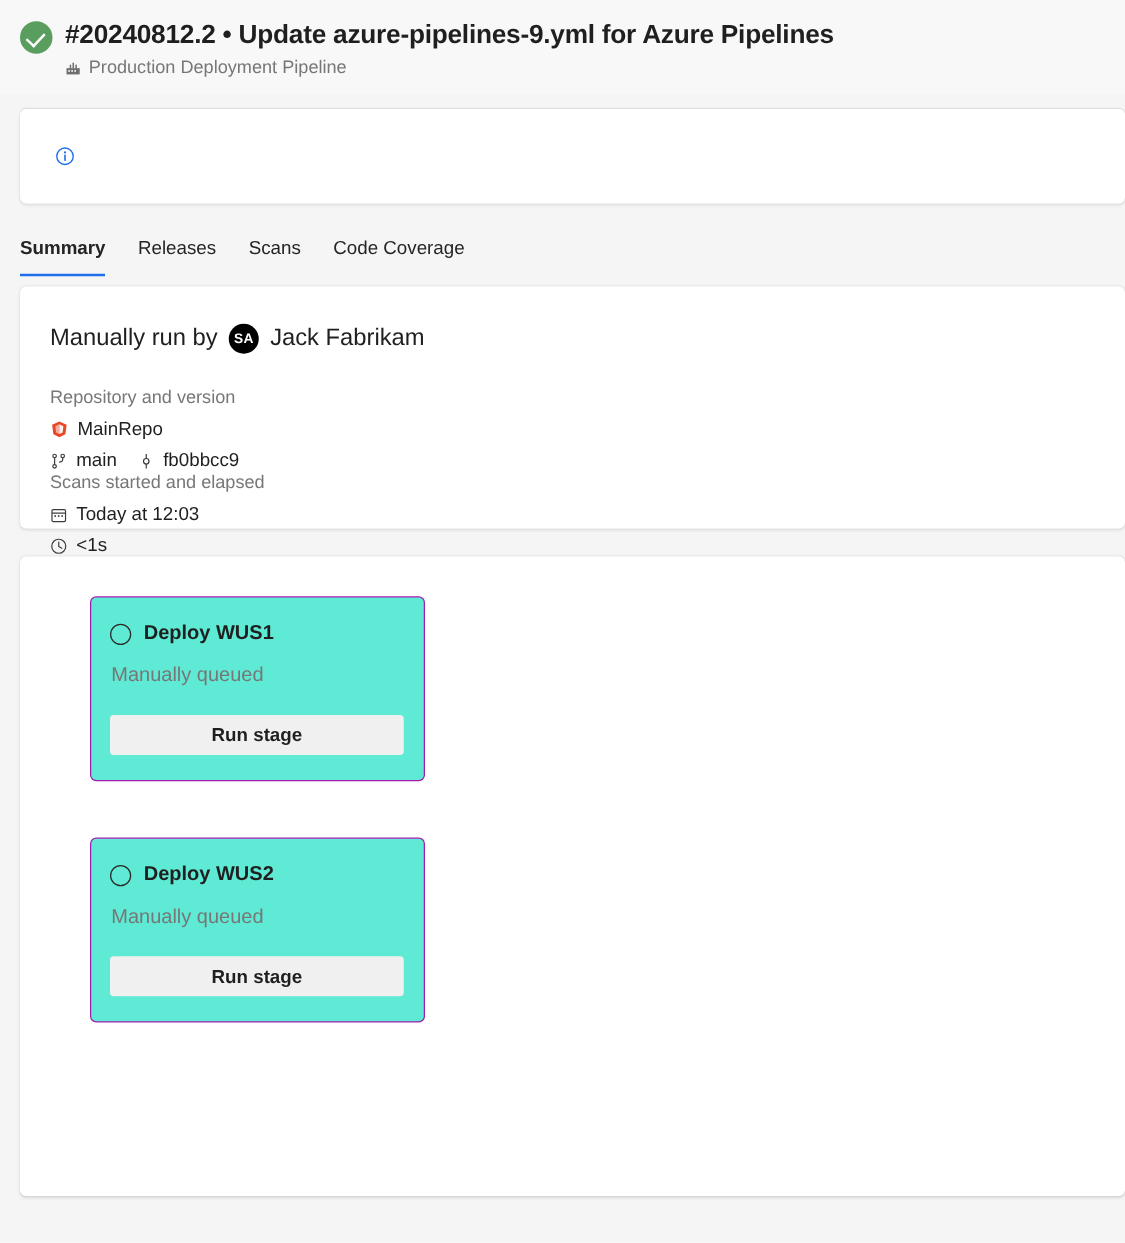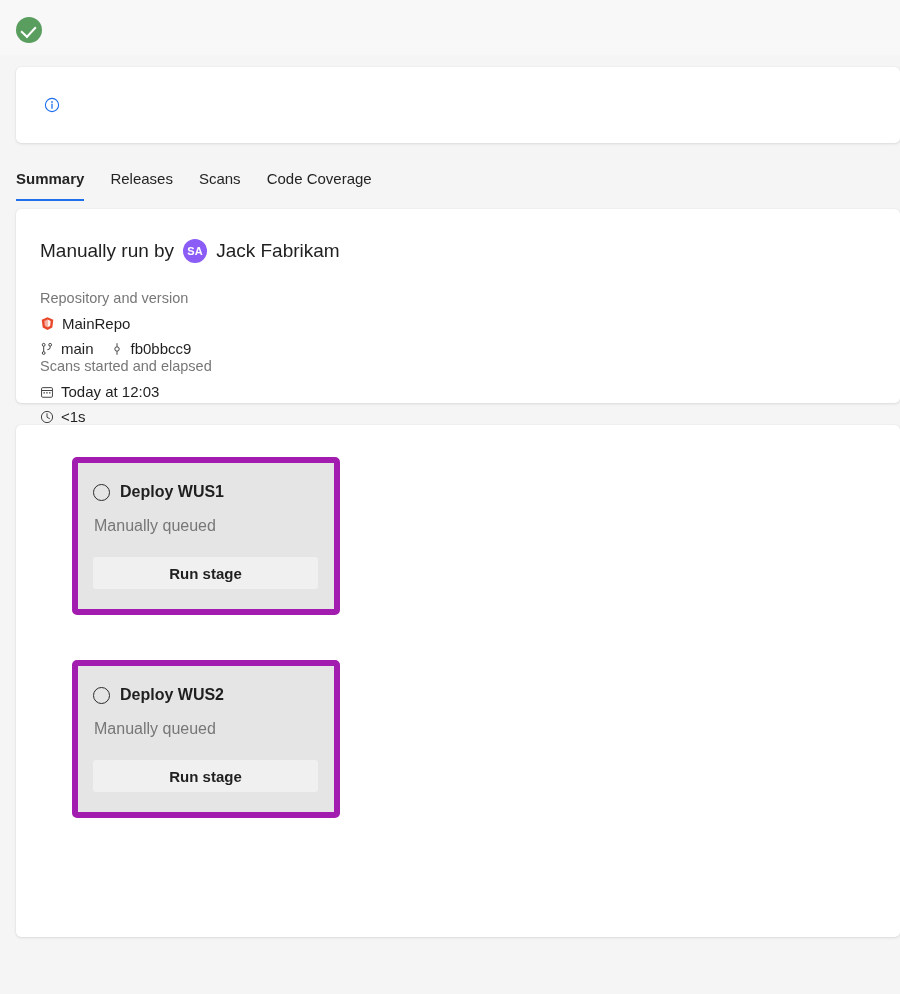--- a/index.html
+++ b/index.html
@@ -119,21 +119,21 @@
     display: flex;
     align-items: center;
     gap: 9px;
     font-size: 19px;
     color: #1f1f1f;
   }
   .avatar {
     width: 24px;
     height: 24px;
     border-radius: 50%;
-    background: #8b5cf6;
+    background: #000000;
     color: #ffffff;
     font-size: 11px;
     font-weight: bold;
     display: flex;
     align-items: center;
     justify-content: center;
     letter-spacing: 0.2px;
   }
   .detail-cols {
     display: flex;
@@ -182,23 +182,23 @@
     cursor: pointer;
   }
   .subtab.active {
     font-weight: bold;
     border-bottom-color: #1f6feb;
   }
 
   .stage-list { padding: 32px 0 0 56px; }
   .stage-card {
     width: 268px;
-    border: 6px solid #a21caf;
+    border: 1px solid #a21caf;
     border-radius: 5px;
-    background: #e5e5e5;
+    background: #5eead4;
     padding: 20px 16px 20px 15px;
     margin-bottom: 45px;
   }
   .stage-head {
     display: flex;
     align-items: center;
     gap: 10px;
   }
   .stage-status-ring {
     width: 17px;
@@ -231,20 +231,35 @@
     color: #1f1f1f;
     cursor: pointer;
   }
 </style>
 </head>
 <body>
 
 <div class="page-header">
   <div class="header-row">
     <div class="run-status-icon"></div>
+    <div class="header-text">
+      <div class="run-title">#20240812.2 • Update azure-pipelines-9.yml for Azure Pipelines</div>
+      <div class="pipeline-line">
+        <svg class="icon-pipeline" width="13" height="13" viewBox="0 0 16 16">
+          <rect x="1.5" y="8" width="13" height="6.2" fill="#6e6e6e"></rect>
+          <rect x="3.2" y="10" width="1.6" height="1.6" fill="#ffffff"></rect>
+          <rect x="6.2" y="10" width="1.6" height="1.6" fill="#ffffff"></rect>
+          <rect x="9.2" y="10" width="1.6" height="1.6" fill="#ffffff"></rect>
+          <rect x="4.6" y="4.6" width="1.5" height="3.4" fill="#6e6e6e"></rect>
+          <rect x="7.4" y="2.6" width="1.5" height="5.4" fill="#6e6e6e"></rect>
+          <rect x="10.2" y="4.6" width="1.5" height="3.4" fill="#6e6e6e"></rect>
+        </svg>
+        <span class="pipeline-name">Production Deployment Pipeline</span>
+      </div>
+    </div>
   </div>
 </div>
 
 <div class="card banner">
   <svg class="icon-info" width="16" height="16" viewBox="0 0 16 16">
     <circle cx="8" cy="8" r="6.6" fill="none" stroke="#1f6feb" stroke-width="1.1"></circle>
     <circle cx="8" cy="4.9" r="0.85" fill="#1f6feb"></circle>
     <rect x="7.35" y="6.7" width="1.3" height="5" fill="#1f6feb"></rect>
   </svg>
 </div>

